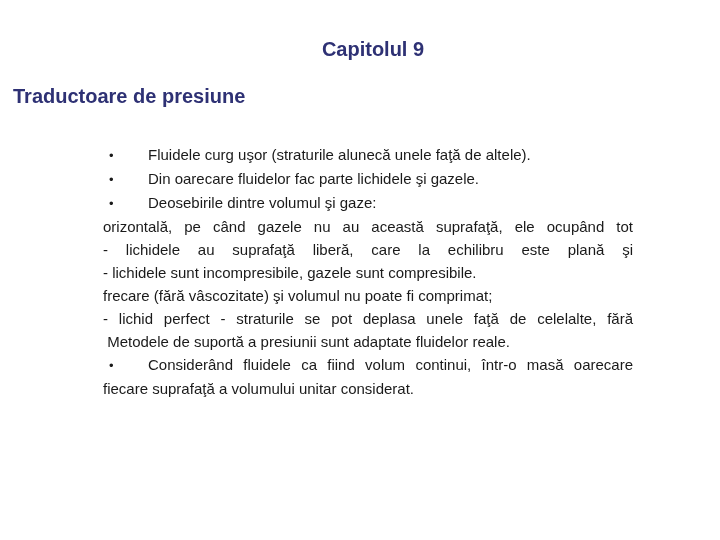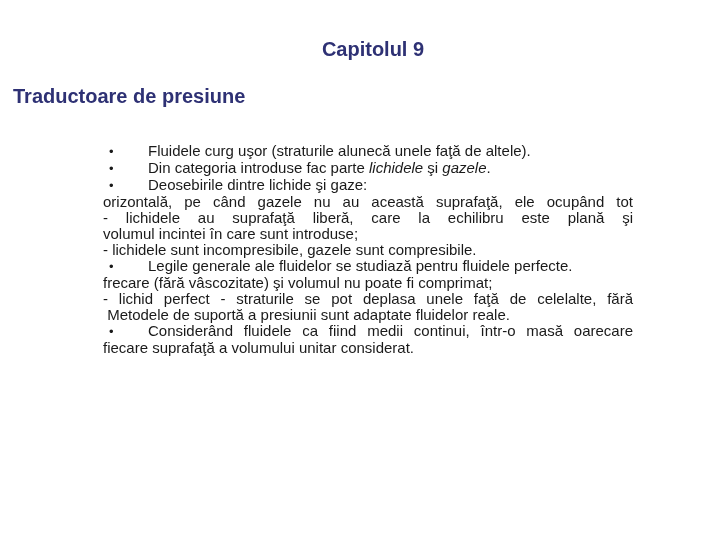--- a/index.html
+++ b/index.html
@@ -46,84 +46,80 @@
   .body-text {
     position: absolute;
     top: 143px;
     left: 90px;
     width: 530px;
     font-size: 15px;
     color: var(--body-color);
   }
   .para { margin: 0; padding: 0; }
   .line {
-    line-height: 16px;
+    line-height: 23px;
     white-space: pre-wrap;
   }
   
   .line.j {
     text-align: justify;
     text-align-last: justify;
   }
   .bullet-line { text-indent: 6px; }
   .bul {
     display: inline-block;
     width: 39px;
     text-indent: 0;
     font-size: 13px;
     vertical-align: baseline;
   }
-  .it { font-style: italic; }
+  .it { }
 </style>
 </head>
 <body>
 
 <div class="slide">
 
   <div class="title">Capitolul 9</div>
 
   <div class="subtitle">Traductoare de presiune</div>
 
   <div class="body-text">
 
     <div class="para">
       <div class="line bullet-line"><span class="bul">•</span><span>Fluidele curg uşor (straturile alunecă unele faţă de altele).</span></div>
     </div>
 
     <div class="para">
-      <div class="line bullet-line"><span class="bul">•</span><span>Din categoria introduse fac parte </span><span class="it">lichidele</span><span> şi </span><span class="it">gazele</span><span>.</span></div>
+      <div class="line bullet-line"><span class="bul">•</span><span>Din oarecare fluidelor fac parte </span><span class="it">lichidele</span><span> şi </span><span class="it">gazele</span><span>.</span></div>
     </div>
 
     <div class="para">
-      <div class="line bullet-line"><span class="bul">•</span><span>Deosebirile dintre lichide şi gaze:</span></div>
+      <div class="line bullet-line"><span class="bul">•</span><span>Deosebirile dintre volumul şi gaze:</span></div>
     </div>
 
     <div class="para">
       <div class="line j">orizontală, pe când gazele nu au această suprafaţă, ele ocupând tot</div>
       <div class="line j">- lichidele au suprafaţă liberă, care la echilibru este plană şi</div>
-      <div class="line">volumul incintei în care sunt introduse;</div>
     </div>
 
     <div class="para">
       <div class="line">- lichidele sunt incompresibile, gazele sunt compresibile.</div>
     </div>
 
-    <div class="para">
-      <div class="line bullet-line"><span class="bul">•</span><span>Legile generale ale fluidelor se studiază pentru fluidele perfecte.</span></div>
-    </div>
 
     <div class="para">
       <div class="line">frecare (fără vâscozitate) şi volumul nu poate fi comprimat;</div>
       <div class="line j">- lichid perfect - straturile se pot deplasa unele faţă de celelalte, fără</div>
     </div>
 
 
     <div class="para">
       <div class="line"> Metodele de suportă a presiunii sunt adaptate fluidelor reale.</div>
     </div>
 
     <div class="para">
-      <div class="line j bullet-line"><span class="bul">•</span><span>Considerând fluidele ca fiind medii continui, într-o masă oarecare</span></div>
+      <div class="line j bullet-line"><span class="bul">•</span><span>Considerând fluidele ca fiind volum continui, într-o masă oarecare</span></div>
       <div class="line">fiecare suprafaţă a volumului unitar considerat.</div>
     </div>
 
   </div>
 </div>
 
 </body></html>

